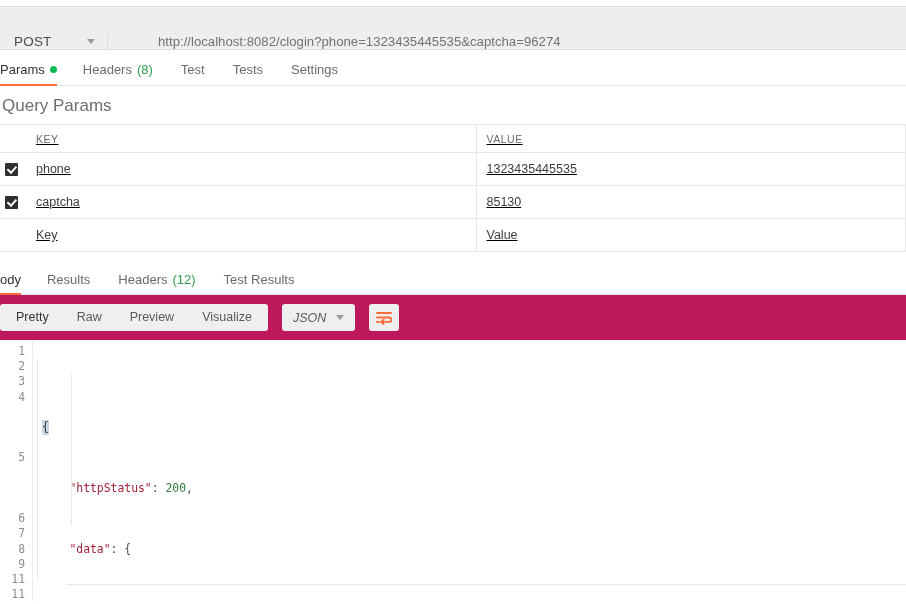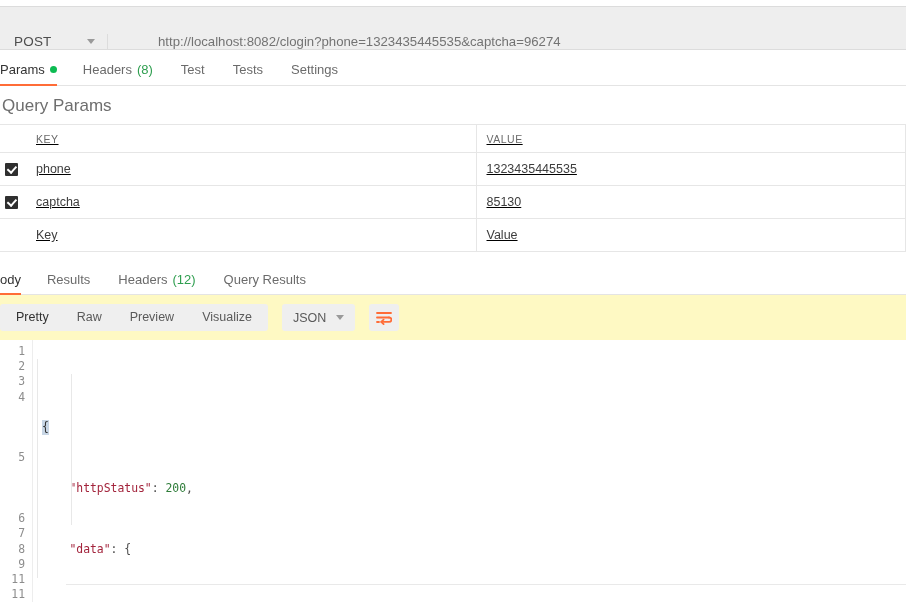--- a/index.html
+++ b/index.html
@@ -157,21 +157,21 @@
     margin-top: 9px;
   }
   .resp-tabs .tab { padding-bottom: 8px; }
 
   
   .viewbar {
     display: flex;
     align-items: center;
     gap: 6px;
     padding: 9px 0 9px 0;
-    background: #fef9c3;
+    background: #be185d;
   }
   .segmented {
     display: flex;
     align-items: center;
     background: #efefef;
     border-radius: 3px;
     height: 27px;
     padding: 0 2px;
   }
   .seg {
@@ -186,20 +186,21 @@
     display: flex;
     align-items: center;
     gap: 10px;
     height: 27px;
     padding: 0 11px;
     background: #efefef;
     border-radius: 3px;
     font-size: 12.5px;
     color: #5a5a5a;
     margin-left: 8px;
+    font-style: italic;
   }
   .wrap-btn {
     width: 30px; height: 27px;
     background: #efefef;
     border-radius: 3px;
     display: flex;
     align-items: center;
     justify-content: center;
     margin-left: 8px;
   }
@@ -336,21 +337,21 @@
       <span>ody</span>
     </div>
     <div class="tab">
       <span>Results</span>
     </div>
     <div class="tab">
       <span>Headers</span>
       <span class="cnt">(12)</span>
     </div>
     <div class="tab">
-      <span>Query Results</span>
+      <span>Test Results</span>
     </div>
   </div>
 
   <div class="viewbar">
     <div class="segmented">
       <div class="seg active">Pretty</div>
       <div class="seg">Raw</div>
       <div class="seg">Preview</div>
       <div class="seg">Visualize</div>
     </div>

